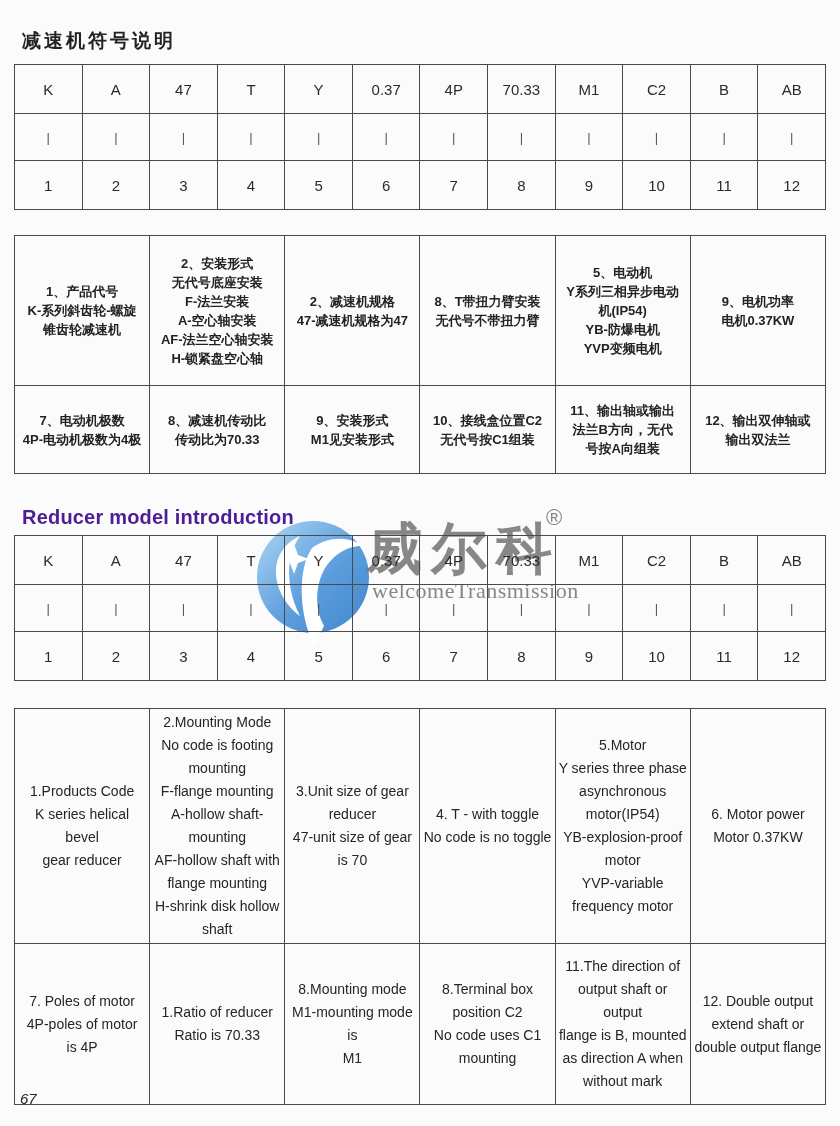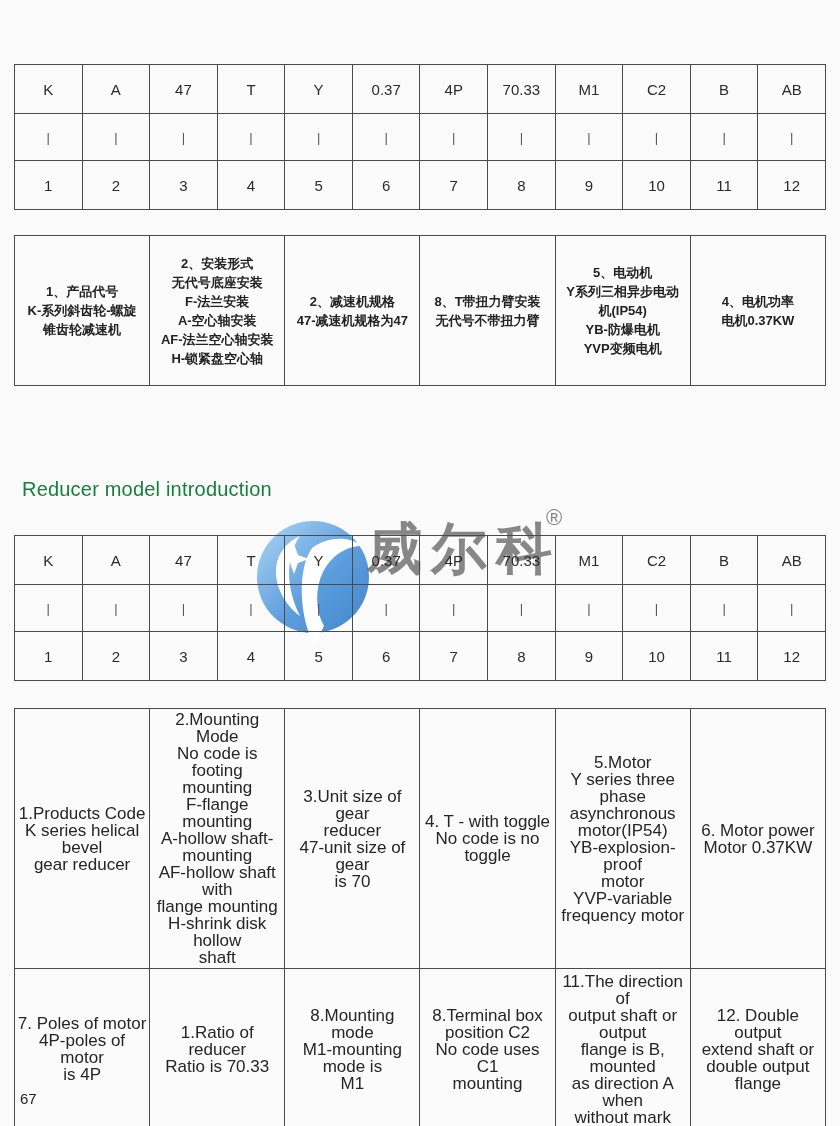--- a/index.html
+++ b/index.html
@@ -10,46 +10,46 @@
   }
   .page{
     position:relative;width:840px;height:1126px;
     background:#fbfbfb;color:#2b2b2b;overflow:hidden;
   }
   .title-cn{
     position:absolute;left:22px;top:28px;
     font-size:19px;font-weight:600;letter-spacing:3px;color:#222;
   }
   .title-en{
-    position:absolute;left:22px;top:478px;
-    font-size:20px;font-weight:normal;color:#15803d;letter-spacing:0.2px;
+    position:absolute;left:22px;top:506px;
+    font-size:20px;font-weight:bold;color:#4c1d95;letter-spacing:0.2px;
   }
   table{border-collapse:collapse;table-layout:fixed;background:transparent;}
   td{border:1px solid #4a4a4a;text-align:center;vertical-align:middle;padding:2px;}
   .code-table{position:absolute;left:14px;width:812px;}
   .code-table td{font-size:15px;color:#2b2b2b;}
   #code-table-1{top:64px;}
   #code-table-2{top:535px;}
   tr.codes-row{height:49px;}
   tr.bars-row{height:47px;}
   tr.bars-row td{font-size:13px;color:#555;font-weight:300;}
   tr.nums-row{height:49px;}
   .desc-table{position:absolute;left:14px;width:812px;}
   .desc-table td{white-space:pre-line;}
   #desc-table-cn{top:235px;}
   #desc-table-cn td{font-size:13px;font-weight:bold;line-height:19px;color:#222;}
   #desc-table-cn tr.r1{height:150px;}
   #desc-table-cn tr.r2{height:88px;}
   #desc-table-en{top:708px;}
-  #desc-table-en td{font-size:17px;line-height:17px;color:#252525;}
+  #desc-table-en td{font-size:14px;line-height:23px;color:#252525;}
   #desc-table-en tr.r1{height:166px;}
   #desc-table-en tr.r2{height:161px;}
   .page-number{
     position:absolute;left:20px;top:1090px;
-    font-size:15px;color:#222;
+    font-size:15px;color:#222;font-style:italic;
   }
   
   .watermark{position:absolute;left:0;top:0;width:684px;height:1126px;pointer-events:none;padding-left:8px;}
   .wm-logo{position:absolute;left:254px;top:518px;}
   .wm-brand-cn{
     position:absolute;left:366px;top:512px;width:210px;
     font-size:56px;font-weight:bold;letter-spacing:9px;
     color:rgba(108,108,108,0.82);white-space:nowrap;
   }
   .wm-reg{
@@ -80,22 +80,24 @@
       <circle cx="59" cy="59" r="56" fill="url(#lgblue)"></circle>
 
       <path d="M46 18 C33 36 30 66 46 98 C30 86 21 68 22 51 C23 35 34 23 46 18 Z" fill="#ffffff"></path>
 
       <path d="M58 30 C74 18 96 18 108 28 C92 28 77 38 69 54 C61 70 61 92 70 108 L60 128 C44 94 44 50 58 30 Z" fill="#ffffff"></path>
 
       <path d="M40 26 L44 37 L55 41 L44 45 L40 56 L36 45 L25 41 L36 37 Z" fill="#ffffff"></path>
     </svg>
     <div class="wm-brand-cn">威尔科</div>
     <div class="wm-reg">®</div>
+    <div class="wm-brand-en">welcomeTransmission</div>
   </div>
 
+  <div class="title-cn">减速机符号说明</div>
 
   <table class="code-table" id="code-table-1">
     <tbody>
         <tr class="codes-row">
       <td>K</td>
       <td>A</td>
       <td>47</td>
       <td>T</td>
       <td>Y</td>
       <td>0.37</td>
@@ -151,22 +153,37 @@
 H-锁紧盘空心轴</td>
       <td>2、减速机规格
 47-减速机规格为47</td>
       <td>8、T带扭力臂安装
 无代号不带扭力臂</td>
       <td>5、电动机
 Y系列三相异步电动
 机(IP54)
 YB-防爆电机
 YVP变频电机</td>
-      <td>4、电机功率
+      <td>9、电机功率
 电机0.37KW</td>
+    </tr>
+    <tr class="r2">
+      <td>7、电动机极数
+4P-电动机极数为4极</td>
+      <td>8、减速机传动比
+传动比为70.33</td>
+      <td>9、安装形式
+M1见安装形式</td>
+      <td>10、接线盒位置C2
+无代号按C1组装</td>
+      <td>11、输出轴或输出
+法兰B方向，无代
+号按A向组装</td>
+      <td>12、输出双伸轴或
+输出双法兰</td>
     </tr>
   </tbody>
     </table>
 
   <div class="title-en">Reducer model introduction</div>
 
   <table class="code-table" id="code-table-2">
     <tbody>
         <tr class="codes-row">
       <td>K</td>

